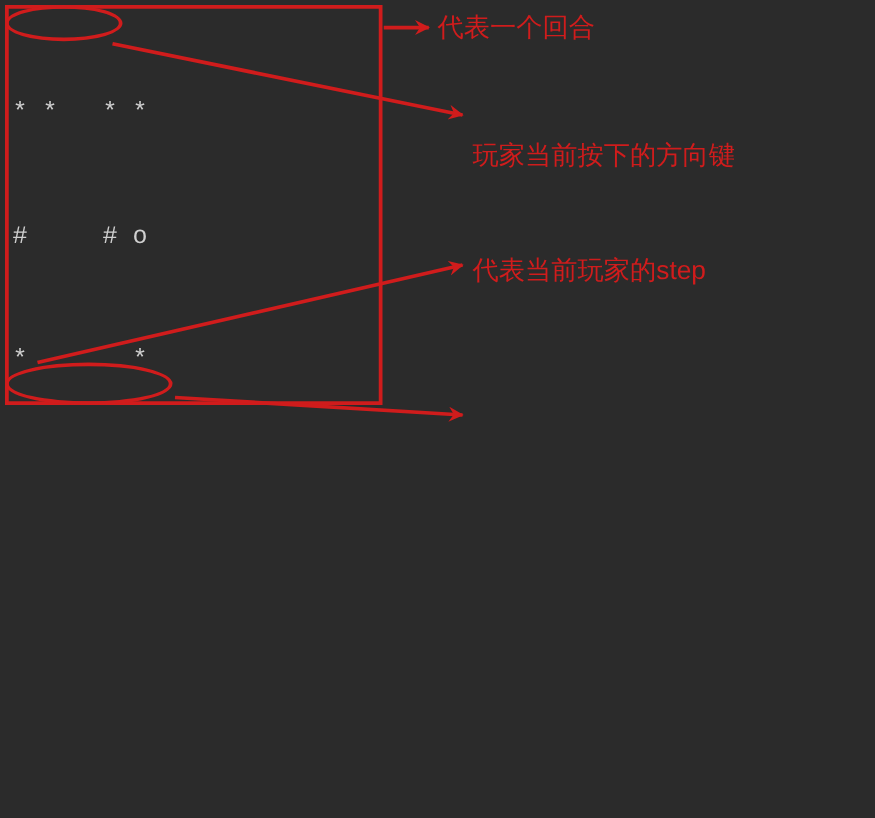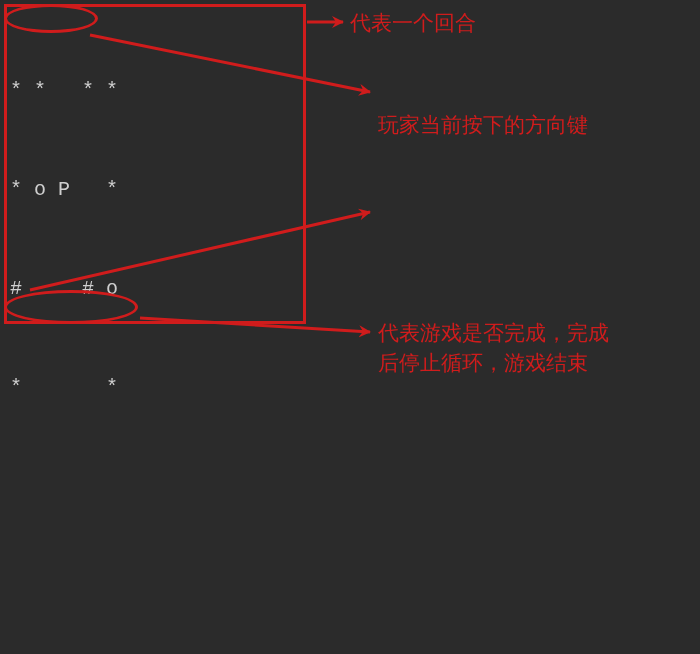--- a/index.html
+++ b/index.html
@@ -54,21 +54,20 @@
     width: 700px; height: 654px;
     pointer-events: none;
   }
 </style>
 </head>
 <body>
 <div class="canvas">
 
   <div class="term">
     <div class="line grey">* *   * *</div>
-    <div class="line grey">* o P   *</div>
     <div class="line grey">#     # o</div>
     <div class="line grey">*       *</div>
     
     
     
     
     
     
     
     
@@ -77,22 +76,21 @@
   </div>
 
   <div class="redbox" style="left:4px; top:4px; width:302px; height:320px;"></div>
 
   <div class="ellipse" style="left:4px; top:4px; width:94px; height:29px;"></div>
 
   <div class="ellipse" style="left:4px; top:290px; width:134px; height:34px;"></div>
 
   <div class="anno" style="left:350px; top:8px;text-align:right;">代表一个回合</div>
   <div class="anno" style="left:378px; top:82px;margin-top:28px;">玩家当前按下的方向键</div>
-  <div class="anno" style="left:378px; top:318px;">代表游戏是否完成，完成
-后停止循环，游戏结束</div>
+  <div class="anno" style="left:378px; top:202px;">代表当前玩家的step</div>
 
   <svg class="arrows">
     <defs>
       <marker id="ah" markerWidth="14" markerHeight="14" refX="11" refY="6" orient="auto" markerUnits="userSpaceOnUse">
         <path d="M0,0 L12,6 L0,12 L4,6 Z" fill="#d01c1c"></path>
       </marker>
     </defs>
 
     <line x1="307" y1="22" x2="343" y2="22" stroke="#d01c1c" stroke-width="3" marker-end="url(#ah)"></line>
 

